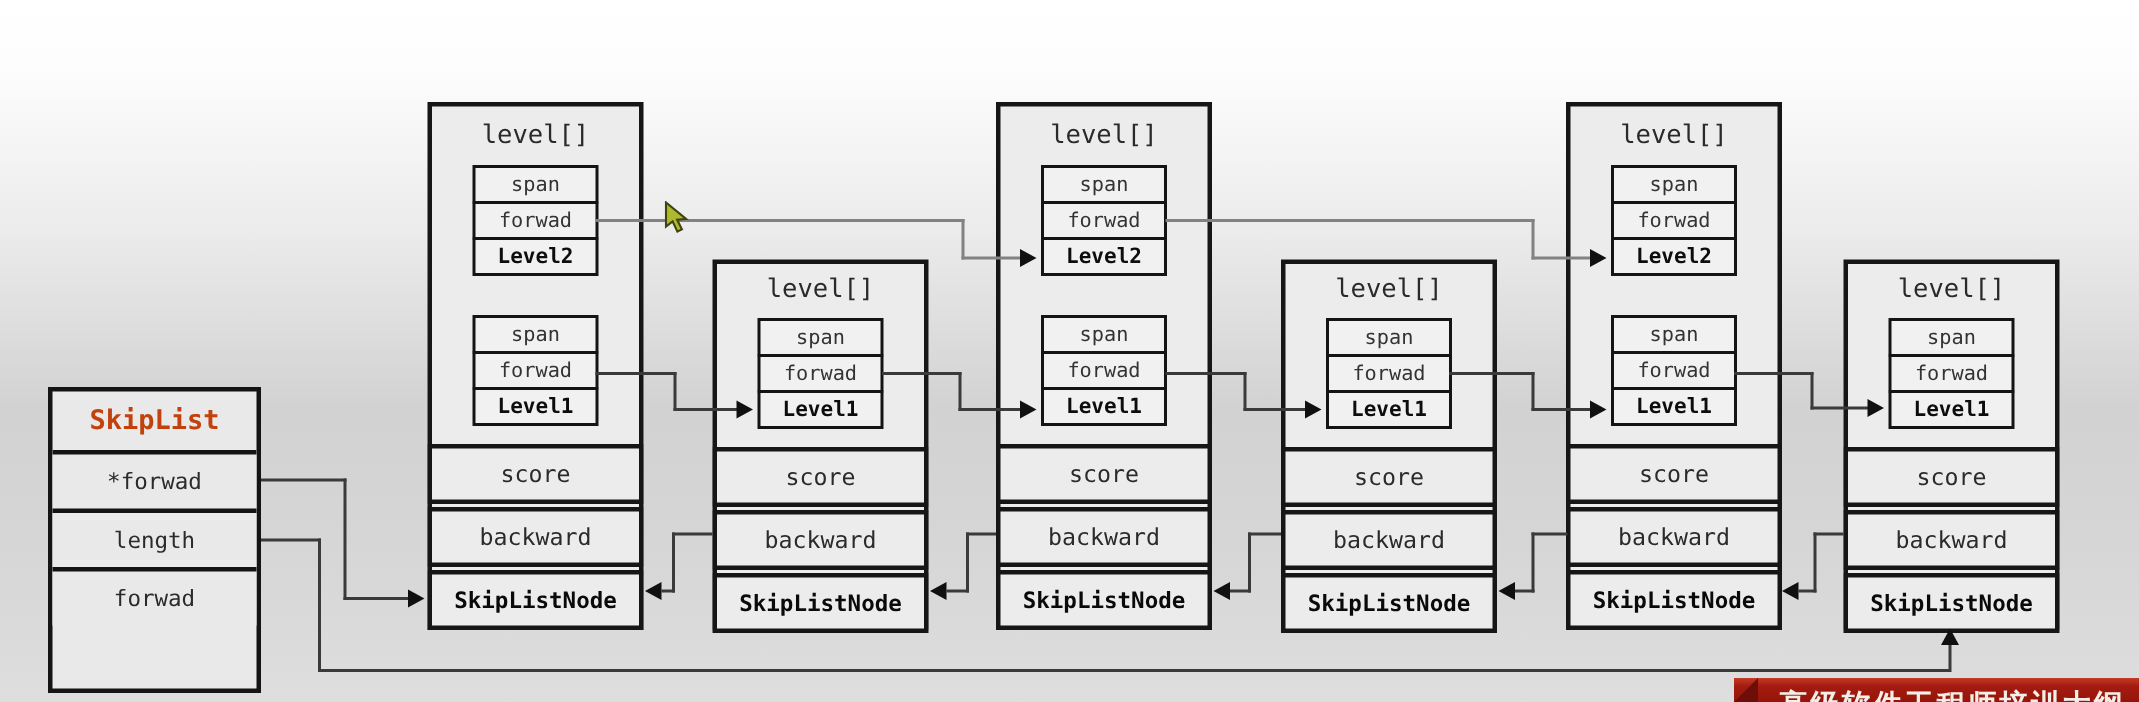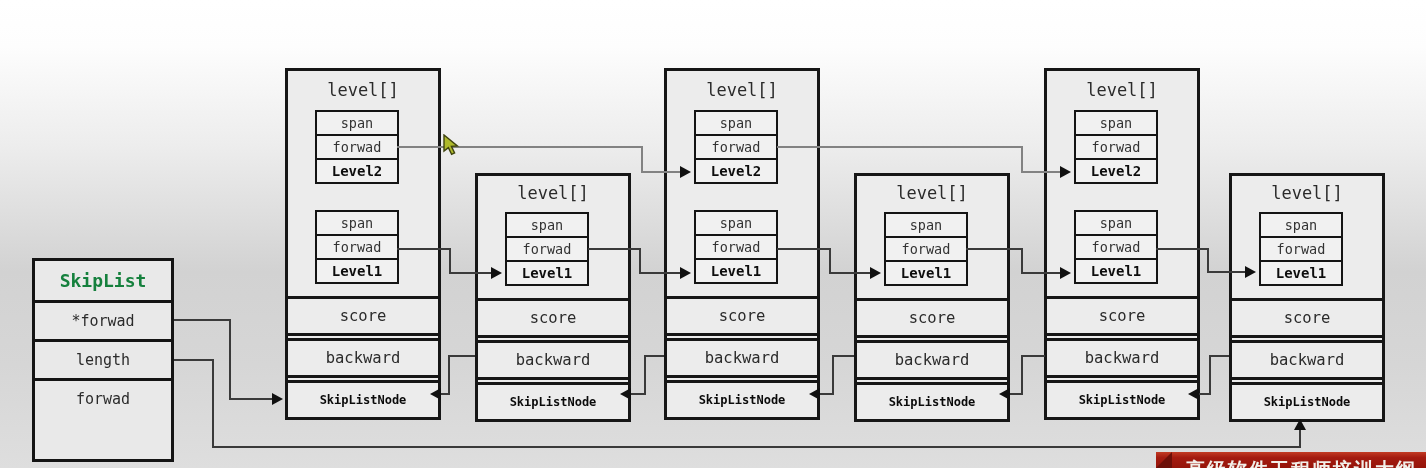--- a/index.html
+++ b/index.html
@@ -9,29 +9,29 @@
     font-family:"DejaVu Sans Mono","Liberation Mono",monospace;
     color:#222;
   }
   
   .struct{
     position:absolute;left:32px;top:258px;width:142px;height:204px;
     border:3px solid #141414;background:#e9e9e9;box-sizing:border-box;
   }
   .struct .sl-title{
     height:39px;display:flex;align-items:center;justify-content:center;
-    font-weight:bold;font-size:18px;color:#15803d;
+    font-weight:bold;font-size:18px;color:#c2410c;
   }
   .struct .sl-row{
     height:36px;border-top:3px solid #141414;display:flex;align-items:center;justify-content:center;
     font-size:15px;color:#2b2b2b;background:#e9e9e9;
   }
   
   .node{
-    position:absolute;width:156px;background:#ececec;border:3px solid #161616;box-sizing:border-box;
+    position:absolute;width:144px;background:#ececec;border:3px solid #161616;box-sizing:border-box;
   }
   .node.tall{top:68px;height:352px;}
   .node.short{top:173px;height:247px;}
   .node-title{position:absolute;left:0;width:100%;text-align:center;font-size:17px;color:#2a2a2a;}
   .tall .node-title{top:9px;}
   .short .node-title{top:7px;}
   .lvl-group{position:absolute;left:27px;width:84px;}
   .tall .group-l2{top:39px;}
   .tall .group-l1{top:139px;}
   .short .group-l1{top:36px;}
@@ -42,21 +42,21 @@
   }
   .lvl-row:first-child{margin-top:0;}
   .lvl-row.bold{font-weight:bold;color:#0d0d0d;font-size:14px;}
   .row{
     position:absolute;left:-3px;right:-3px;height:40px;border:3px solid #161616;
     box-sizing:border-box;background:#ececec;display:flex;align-items:center;justify-content:center;
     font-size:15.5px;color:#2b2b2b;
   }
   .tall .row-score{top:225px;} .tall .row-back{top:267px;} .tall .row-type{top:309px;height:40px;}
   .short .row-score{top:122px;} .short .row-back{top:164px;} .short .row-type{top:206px;height:40px;}
-  .row.bold{font-weight:bold;color:#0a0a0a;font-size:12px;}
+  .row.bold{font-weight:bold;color:#0a0a0a;font-size:15px;}
   
   .hl{position:absolute;height:2px;background:#3a3a3a;}
   .vl{position:absolute;width:2px;background:#3a3a3a;}
   .hl.gray,.vl.gray{background:#828282;}
   .ar{position:absolute;width:0;height:0;border:6px solid transparent;}
   .ar.r{border-left:11px solid #101010;border-right:0;}
   .ar.l{border-right:11px solid #101010;border-left:0;}
   .ar.u{border-bottom:11px solid #101010;border-top:0;}
   
   .cursor{position:absolute;left:442px;top:134px;z-index:9;}

